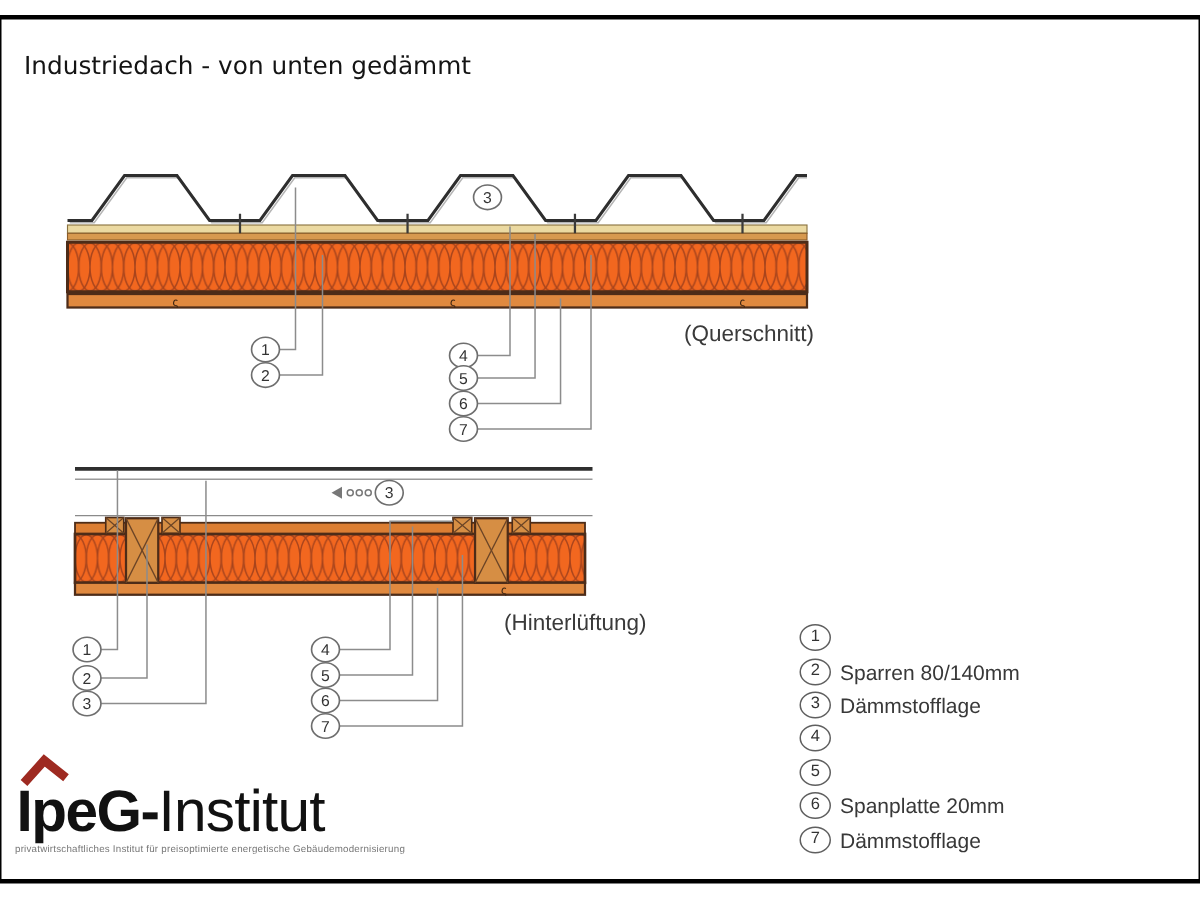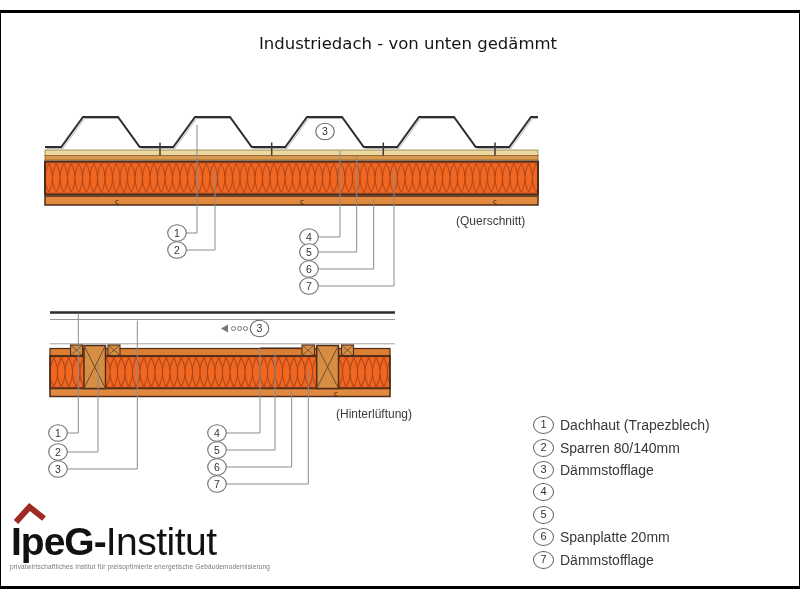--- a/index.html
+++ b/index.html
@@ -7,25 +7,25 @@
     width:800px;height:600px;position:relative;background:#fff;overflow:hidden;
     font-family:"Liberation Sans",sans-serif;
   }
   .frame{
     position:absolute;left:0;right:0;top:10px;bottom:11px;
     border-top:3px solid #000;border-bottom:3px solid #000;
     border-left:1px solid #000;border-right:1px solid #000;
     pointer-events:none;
   }
   .title{
-    position:absolute;left:16px;right:0;top:33px;text-align:center;
+    position:absolute;left:16px;right:0;top:33px;text-align:left;
     font-family:"DejaVu Sans",sans-serif;font-size:16.5px;line-height:21px;color:#141414;
   }
   .caption{
-    position:absolute;font-size:12px;color:#3a3a3a;white-space:nowrap;
+    position:absolute;font-size:15px;color:#3a3a3a;white-space:nowrap;
   }
   .caption.quer{left:456px;top:214px;}
   .caption.laengs{left:336px;top:407px;}
   svg.drawing{position:absolute;left:0;top:0;}
   .legend{position:absolute;left:533px;top:414px;}
   .legend-row{display:flex;align-items:center;height:22.4px;}
   .legend-badge{
     width:19px;height:16px;border:1px solid #5f5f5f;border-radius:50%;
     font-size:11px;line-height:15px;text-align:center;color:#333;flex:0 0 auto;
   }
@@ -240,21 +240,20 @@
 
   <polyline points="16,522 29.5,507 44,518.5" fill="none" stroke="#9E2A21" stroke-width="6"></polyline>
 </svg>
 
 <div class="caption quer">(Querschnitt)</div>
 <div class="caption laengs">(Hinterlüftung)</div>
 
 <div class="legend">
   <div class="legend-row">
     <span class="legend-badge">1</span>
-    <span class="legend-label">Dachhaut (Trapezblech)</span>
   </div>
   <div class="legend-row">
     <span class="legend-badge">2</span>
     <span class="legend-label">Sparren 80/140mm</span>
   </div>
   <div class="legend-row">
     <span class="legend-badge">3</span>
     <span class="legend-label">Dämmstofflage</span>
   </div>
   <div class="legend-row">

